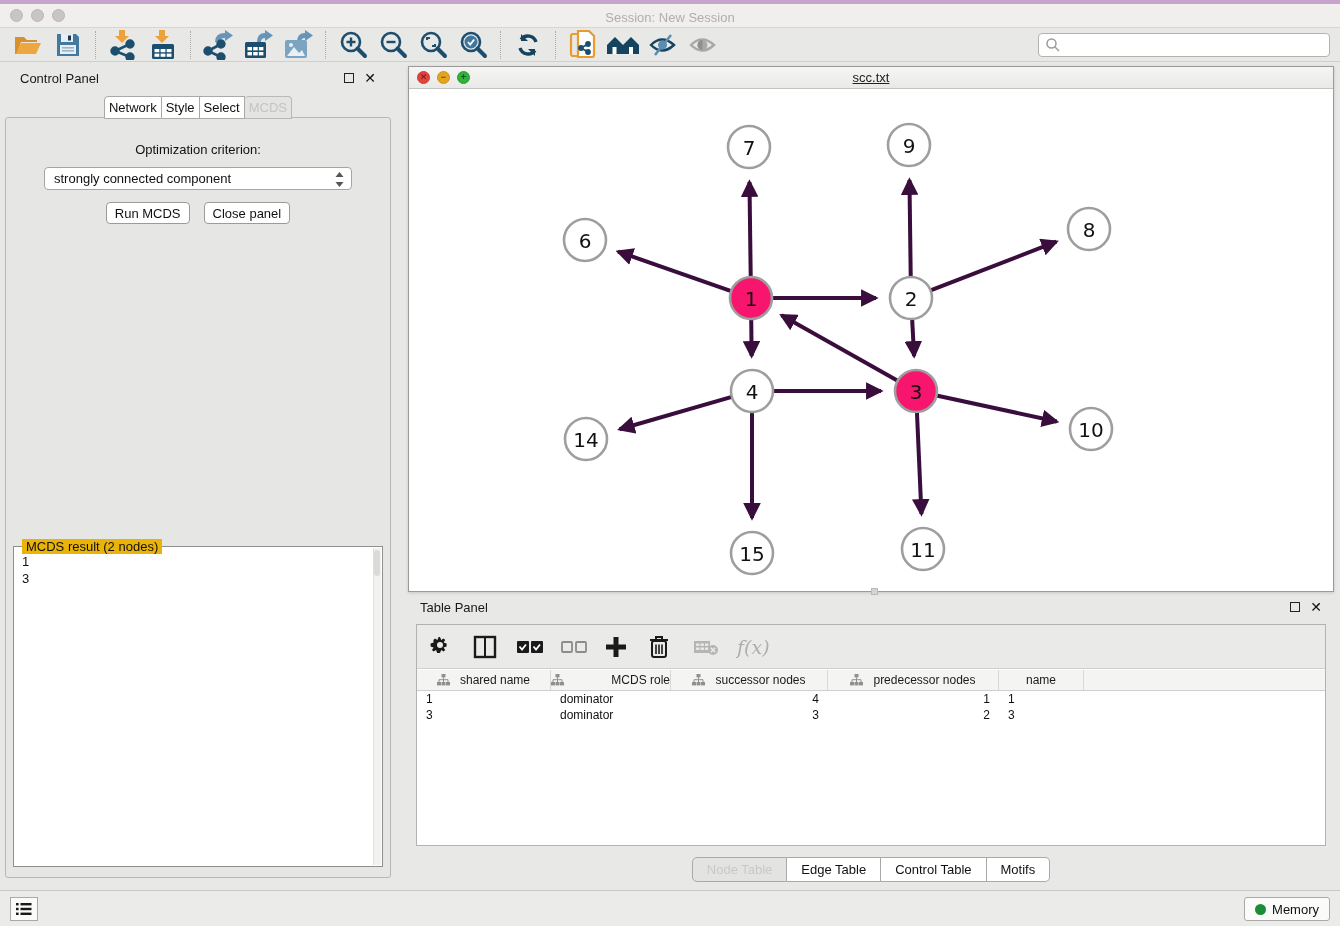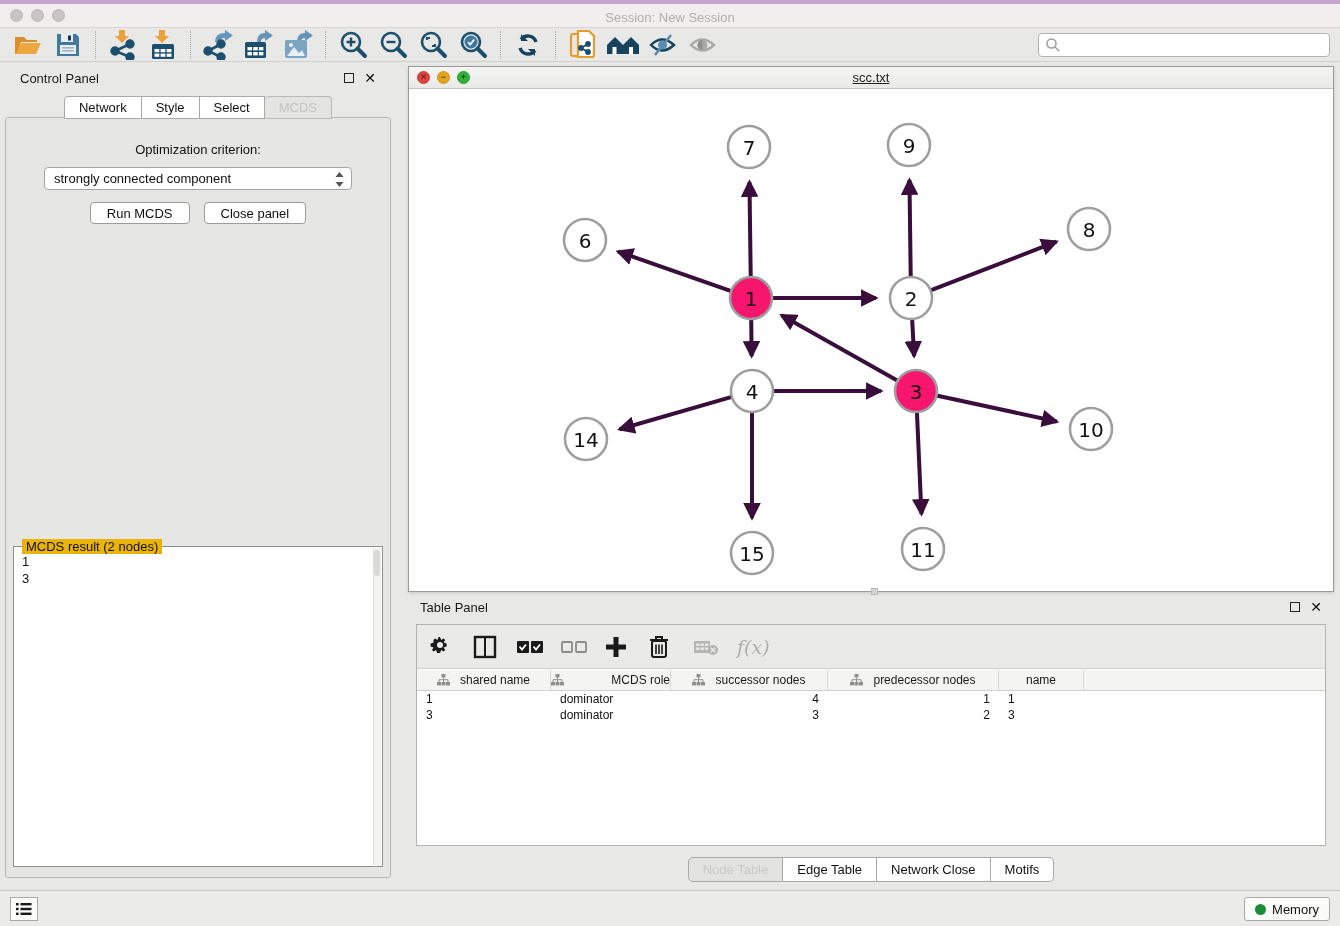--- a/index.html
+++ b/index.html
@@ -21,30 +21,30 @@
   .search-box { position:absolute; right:10px; top:5px; width:292px; height:24px; background:#fff; border:1px solid #b4b2b1; border-radius:4px; display:flex; align-items:center; padding-left:6px; }
 
   
   .control-panel { position:absolute; left:0; top:66px; width:396px; height:824px; }
   .panel-header { height:24px; display:flex; align-items:center; padding:0 20px; }
   .panel-title { font-size:13px; color:#1a1a1a; }
   .panel-hdr-icons { margin-left:auto; display:flex; align-items:center; gap:10px; }
   .float-sq { width:10px; height:10px; border:1.5px solid #222; display:inline-block; }
   .close-x { font-size:14px; font-weight:bold; color:#111; line-height:10px; }
   .cp-tabs { position:absolute; left:0; right:0; top:30px; display:flex; justify-content:center; z-index:3; }
-  .cp-tab { font-size:13px; padding:3px 14px; background:#fff; border:1px solid #a9a9a9; border-left-width:0; color:#111; }
+  .cp-tab { font-size:13px; padding:3px 4px; background:#fff; border:1px solid #a9a9a9; border-left-width:0; color:#111; }
   .cp-tab:first-child { border-left-width:1px; border-top-left-radius:4px; }
   .cp-tab:last-child { border-top-right-radius:4px; }
   .cp-tab.active { background:#e4e4e3; color:#c4c4c3; border-color:#b9b9b9; border-radius:4px 4px 0 0; }
   .cp-body { position:absolute; left:5px; right:5px; top:51px; bottom:12px; background:#e6e6e5; border:1px solid #b7b7b6; border-radius:3px; }
   .opt-label { margin-top:24px; text-align:center; font-size:13px; color:#111; }
   .opt-select { position:relative; margin:10px auto 0; width:308px; height:23px; background:#fff; border:1px solid #a5a5a4; border-radius:4px; font-size:13px; color:#111; display:flex; align-items:center; padding:0 22px 0 9px; }
   .sel-stepper { position:absolute; right:6px; top:3px; }
   .cp-buttons { margin-top:12px; display:flex; justify-content:center; gap:14px; }
-  .cp-btn { height:22px; padding:0 16px; background:#fff; border:1px solid #9b9b9a; border-radius:4px; font-size:13px; color:#111; display:flex; align-items:center; }
+  .cp-btn { height:22px; padding:0 8px; background:#fff; border:1px solid #9b9b9a; border-radius:4px; font-size:13px; color:#111; display:flex; align-items:center; }
   .result-box { position:absolute; left:7px; right:7px; top:428px; bottom:10px; border:1px solid #8f8f8e; background:#fff; }
   .result-legend { position:absolute; left:8px; top:-8px; background:#eab308; padding:0 4px; font-size:13px; color:#111; }
   .result-text { position:absolute; left:2px; top:6px; right:10px; bottom:2px; font-size:13px; color:#111; line-height:17px; padding-left:6px; white-space:pre-line; }
   .result-scroll { position:absolute; right:1px; top:1px; bottom:1px; width:8px; background:#f2f2f1; border-left:1px solid #e0e0df; }
   .result-thumb { position:absolute; right:1px; top:2px; width:6px; height:26px; background:#dadad9; border-radius:3px; }
 
   
   .net-window { position:absolute; left:408px; top:66px; width:926px; height:526px; background:#fff; border:1px solid #9a9a99; box-shadow:0 1px 3px rgba(0,0,0,.15); }
   .net-titlebar { position:absolute; left:0; top:0; right:0; height:22px; background:linear-gradient(#f5f5f4,#e9e9e8); border-bottom:1px solid #c3c3c2; }
   .net-lights { position:absolute; left:8px; top:4px; display:flex; gap:7px; }
@@ -516,21 +516,21 @@
               <div class="td right" style="width: 157px;">3</div>
               <div class="td right" style="width: 171px;">2</div>
               <div class="td left" style="width: 85px;">3</div>
             </div>
           </div>
       </div>
     </div>
     <div class="tp-tabs" id="tp-tabs">
         <div class="tp-tab active">Node Table</div>
         <div class="tp-tab">Edge Table</div>
-        <div class="tp-tab">Network Close</div>
+        <div class="tp-tab">Control Table</div>
         <div class="tp-tab">Motifs</div>
       </div>
   </div>
 
   <div class="statusbar">
     <div class="sb-left-btn">
       <svg width="16" height="14" viewBox="0 0 16 14">
         <rect x="0" y="1" width="2.6" height="2.4" fill="#1a1a1a"></rect>
           <rect x="4.5" y="1" width="11" height="2.4" fill="#1a1a1a"></rect>
         <rect x="0" y="5.8" width="2.6" height="2.4" fill="#1a1a1a"></rect>

